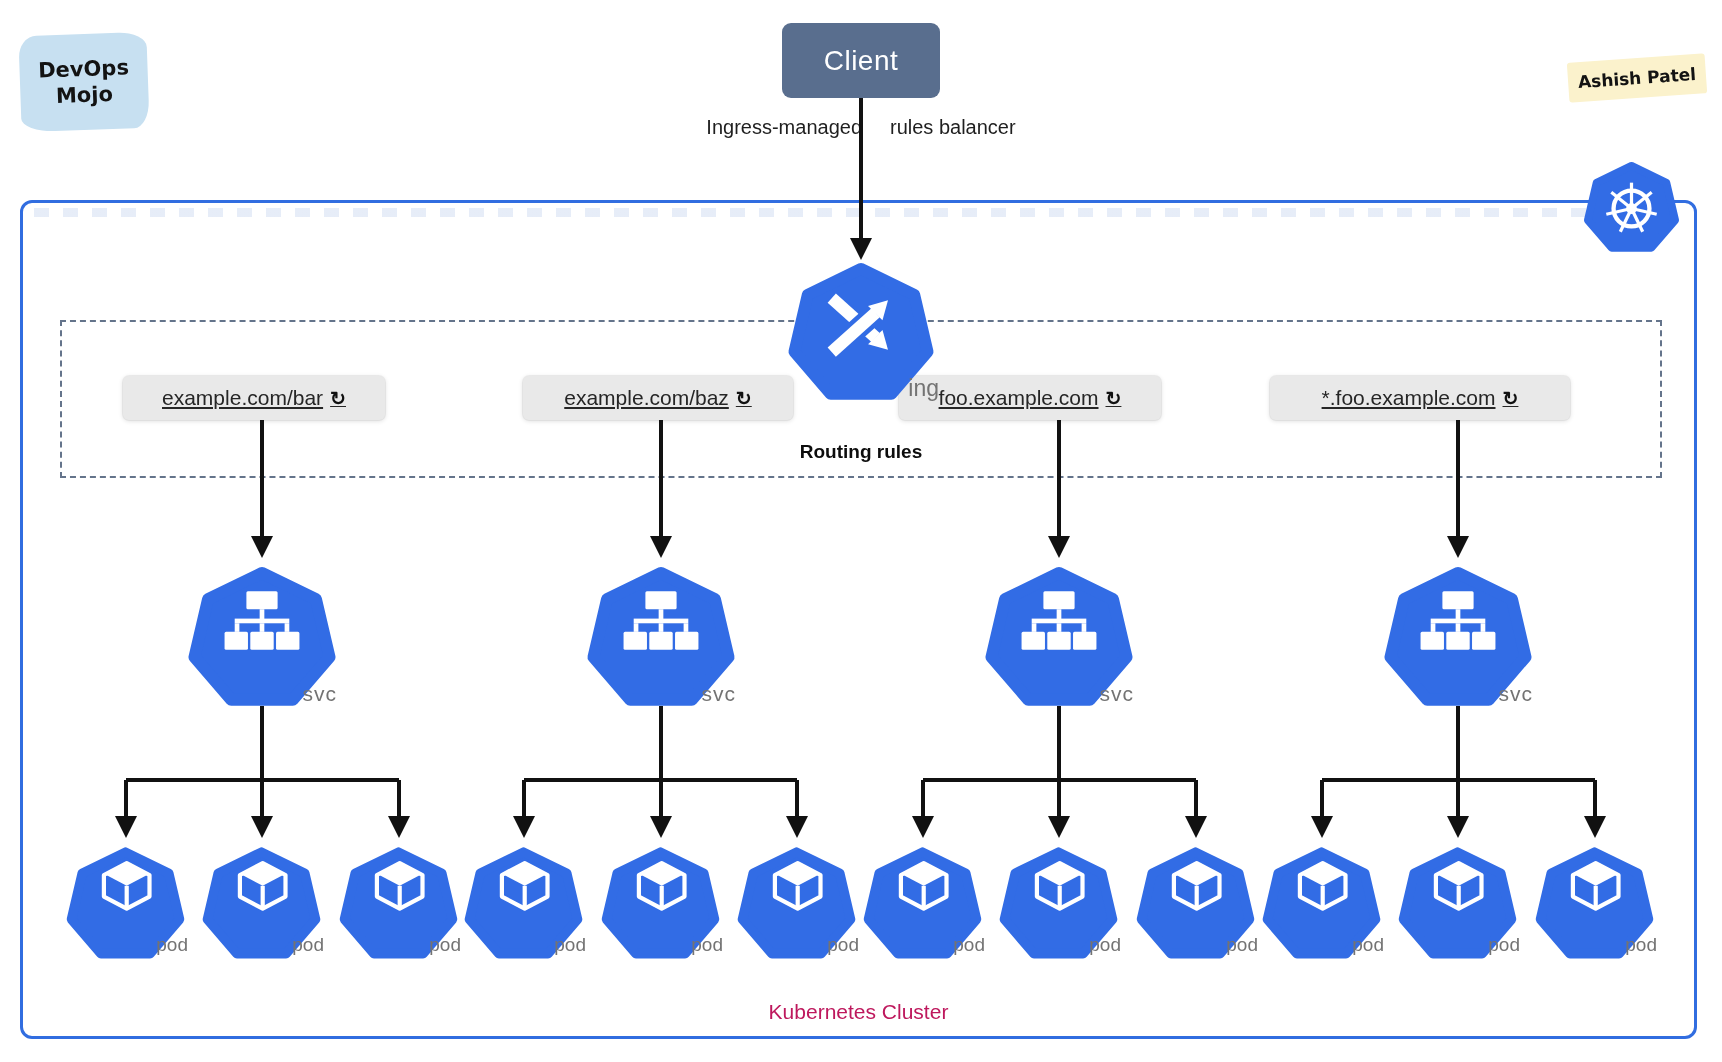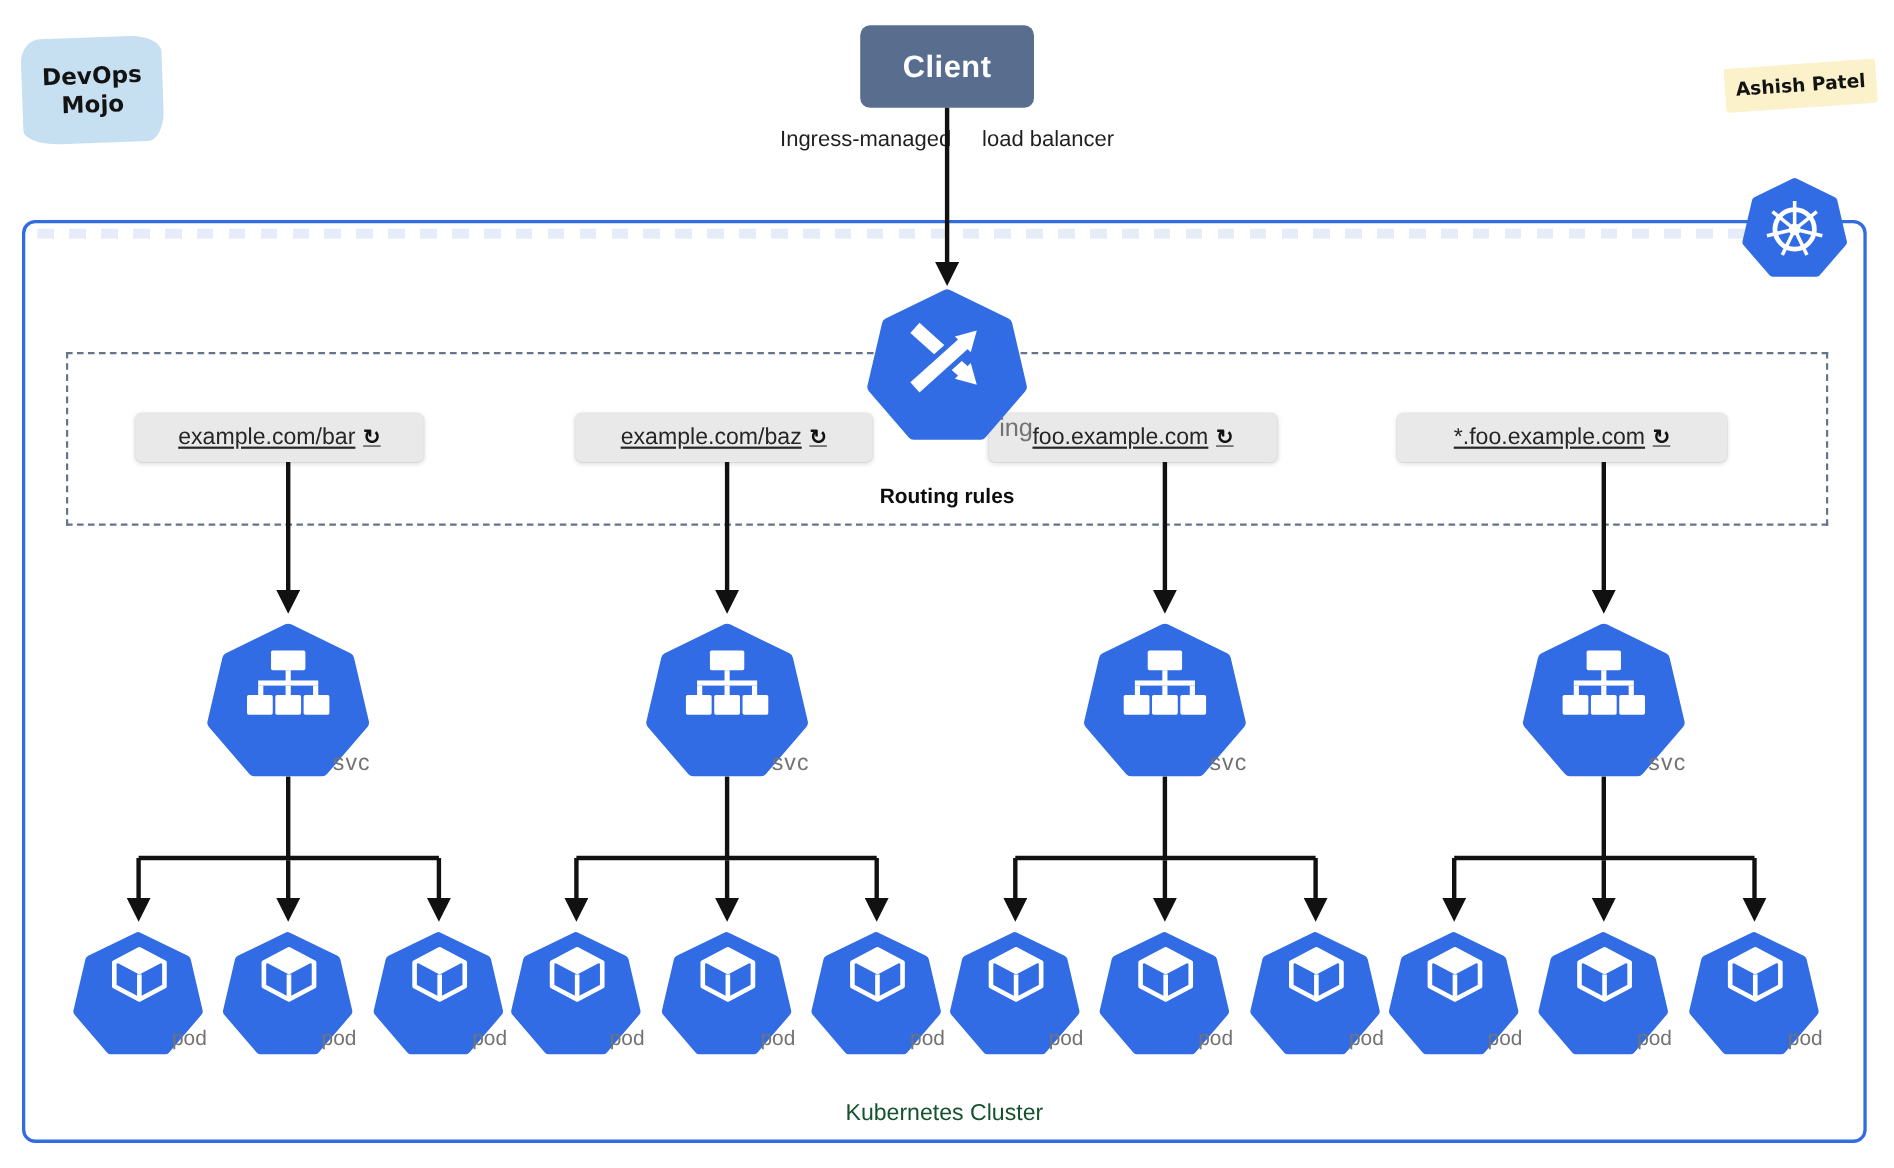--- a/index.html
+++ b/index.html
@@ -22,40 +22,40 @@
     display:flex;align-items:center;justify-content:center;
     font-family:"DejaVu Sans",sans-serif;font-weight:bold;font-size:17px;color:#131313;
     border-radius:3px;
   }
 
   
   .client-box{
     position:absolute;left:782px;top:23px;width:158px;height:75px;
     background:#596e8e;border-radius:9px;
     display:flex;align-items:center;justify-content:center;
-    color:#fff;font-weight:bold;font-size:28px;letter-spacing:.5px;
+    color:#fff;font-weight:normal;font-size:28px;letter-spacing:.5px;
   }
   .lb-label{
     position:absolute;left:461px;top:116px;width:800px;height:28px;
     display:flex;justify-content:center;gap:28px;
     font-size:20px;color:#1f1f1f;
   }
 
   
   .cluster-box{
     position:absolute;left:20px;top:200px;width:1677px;height:839px;
     border:3px solid #316de0;border-radius:12px;box-sizing:border-box;background:#fff;
   }
   .watermark{
     position:absolute;left:34px;top:208px;width:1650px;height:9px;opacity:.45;
     background:repeating-linear-gradient(90deg,rgba(100,140,210,.35) 0 15px,transparent 15px 29px);
   }
   .cluster-label{
     position:absolute;left:20px;top:1000px;width:1677px;text-align:center;
-    font-size:21px;color:#14532d;
+    font-size:21px;color:#be185d;
   }
   .k8s-logo{position:absolute;left:1583px;top:160px;width:97px;height:95px;z-index:12;}
 
   
   .dashed-box{
     position:absolute;left:60px;top:320px;width:1602px;height:158px;
     border:2px dashed #64748b;box-sizing:border-box;z-index:2;
   }
   .routing-title{
     position:absolute;left:661px;top:441px;width:400px;text-align:center;
@@ -137,21 +137,21 @@
   </div>
   <div class="badge-author">
     <span>Ashish Patel</span>
   </div>
 
   <div class="client-box">
     <span>Client</span>
   </div>
   <div class="lb-label">
     <span>Ingress-managed</span>
-    <span>load balancer</span>
+    <span>rules balancer</span>
   </div>
 
   <div class="cluster-box"></div>
   <div class="watermark"></div>
   <div class="cluster-label">Kubernetes Cluster</div>
   <div class="k8s-logo">
     <svg viewBox="0 0 100 100">
         <use href="#hepta"></use>
         <g transform="translate(13,13) scale(0.74)">
           <use href="#wheel-glyph"></use>

